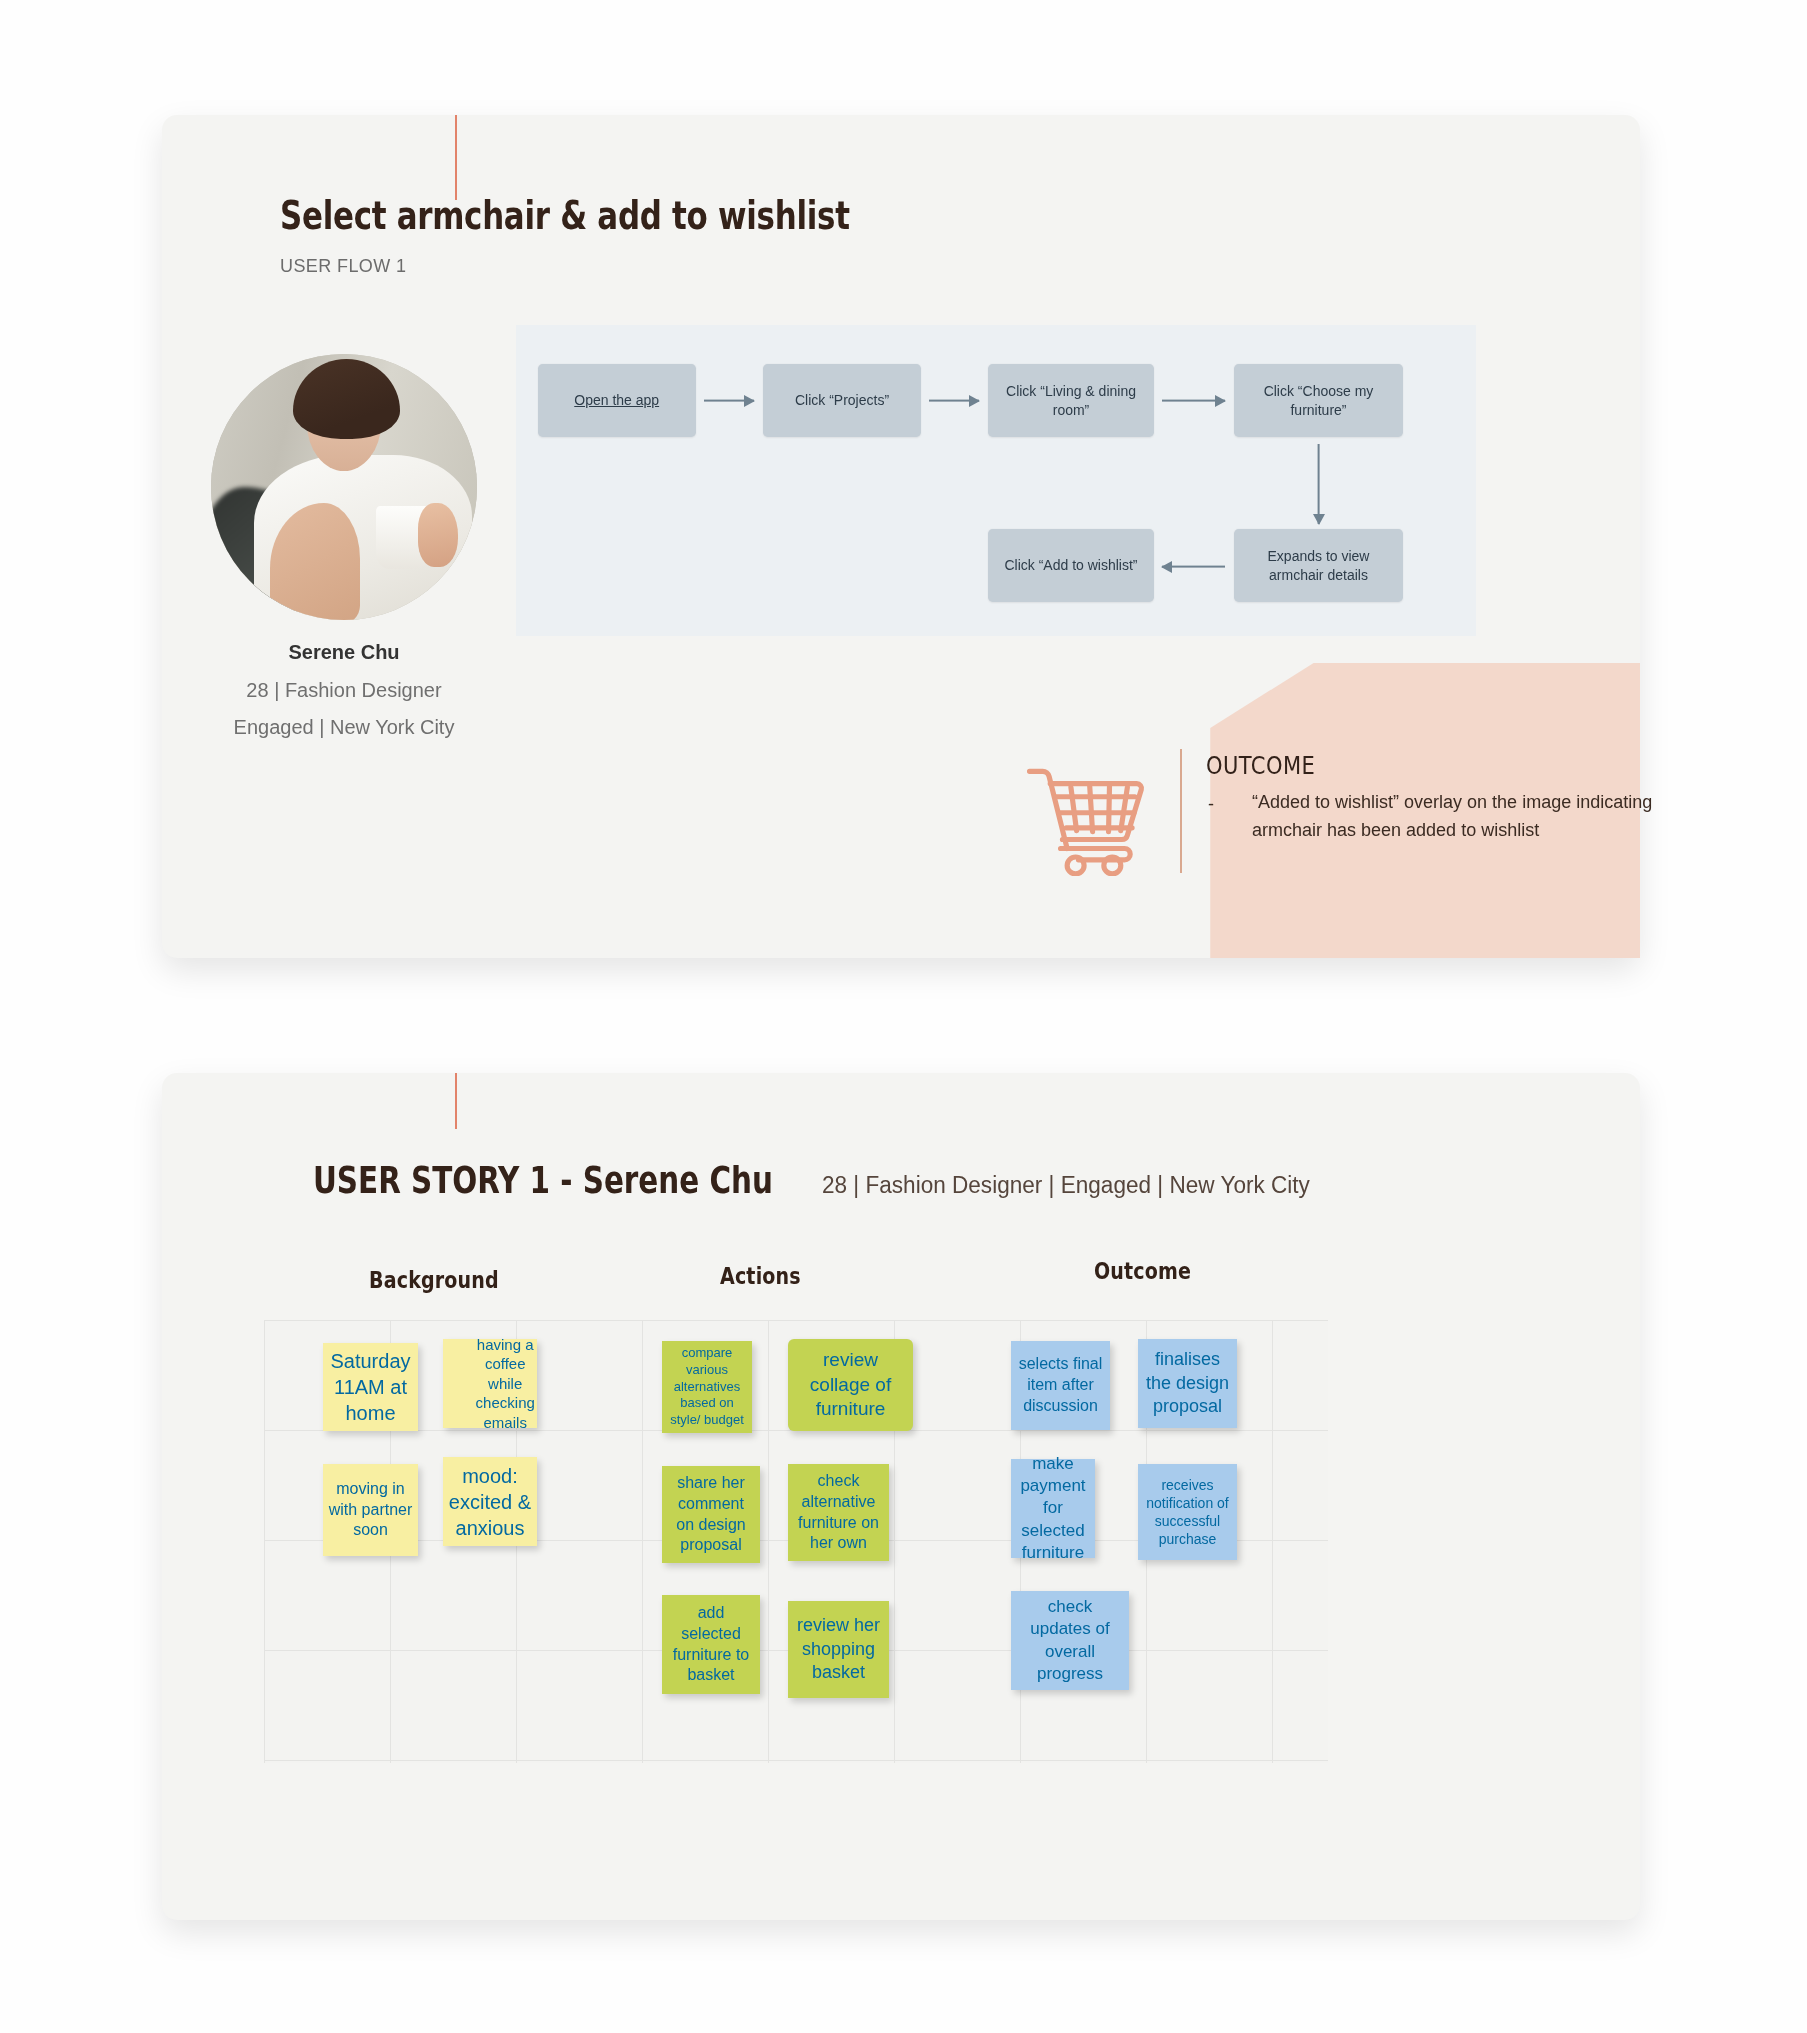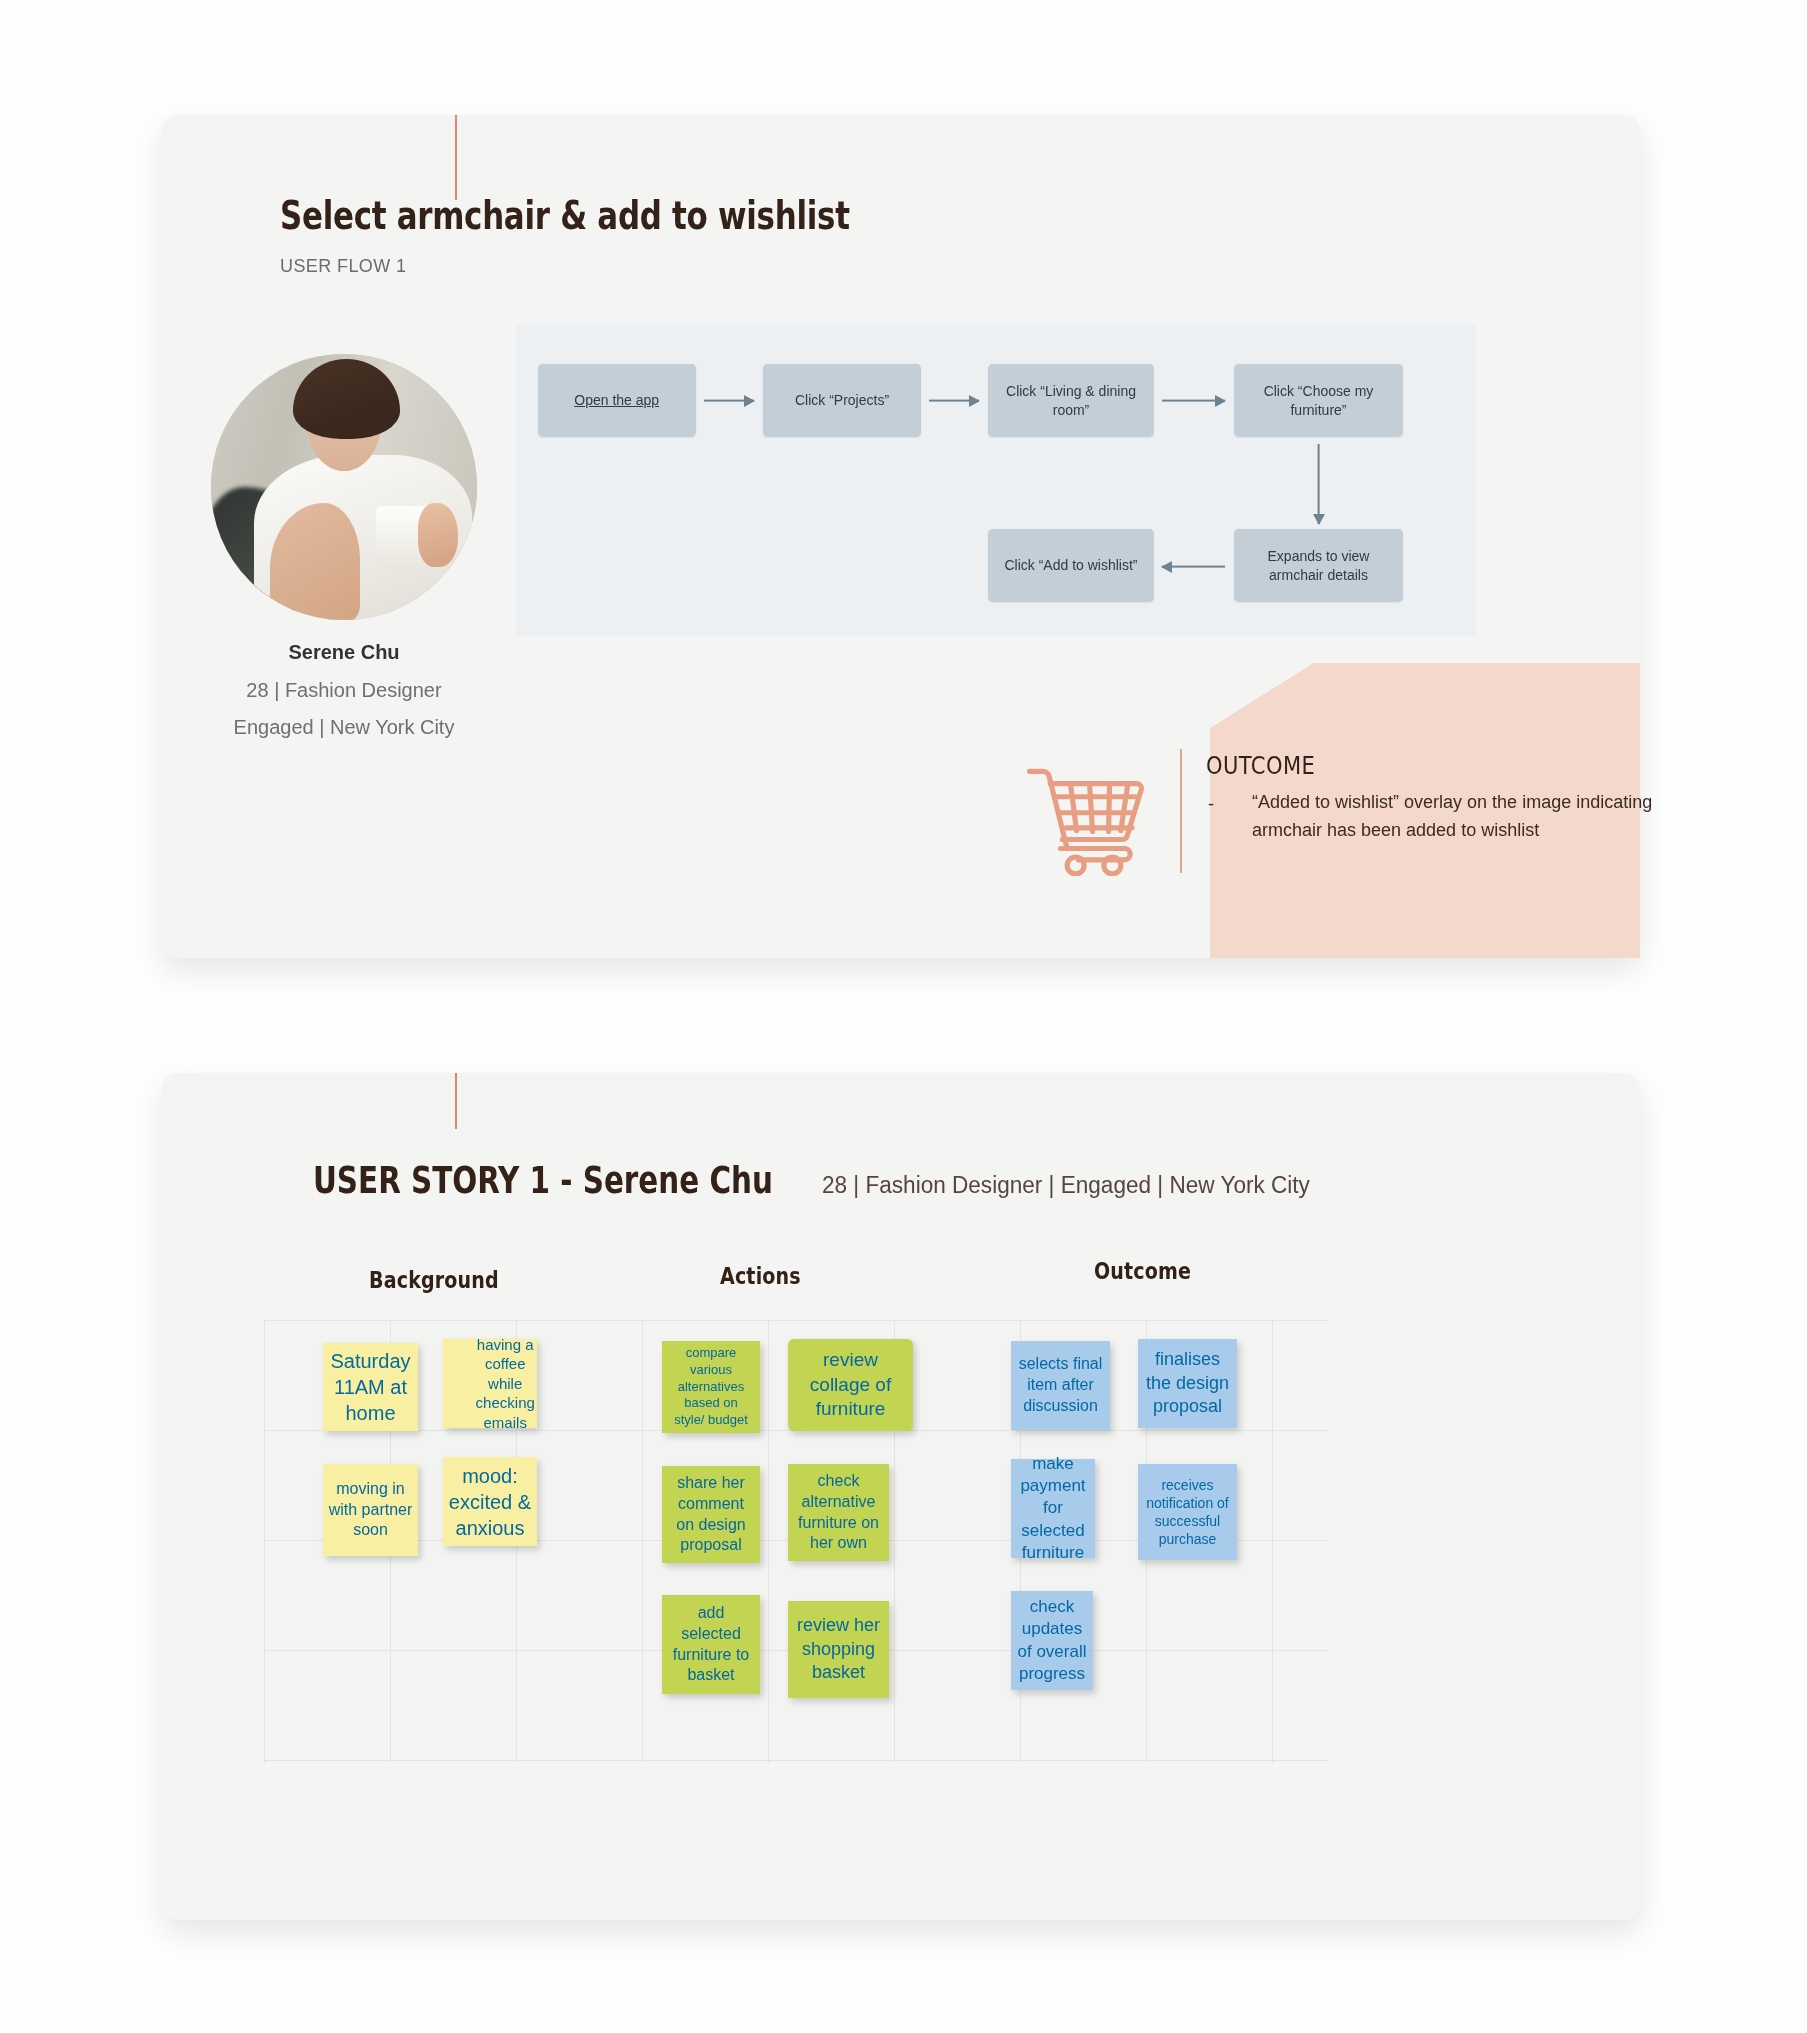--- a/index.html
+++ b/index.html
@@ -315,29 +315,29 @@
     <div id="story-meta">28  |  Fashion Designer  |  Engaged  |  New York City</div>
   </div>
 
   <div class="col-header" id="hdr-background">Background</div>
   <div class="col-header" id="hdr-actions">Actions</div>
   <div class="col-header" id="hdr-outcome">Outcome</div>
 
   <div id="story-grid">
       <div class="note yellow" style="left: 59px; top: 22.6px; width: 95px; height: 88px; font-size: 20px;">Saturday 11AM at home</div>
       <div class="note yellow" style="left: 179px; top: 19px; width: 94px; height: 89px; font-size: 15px; padding-left: 36px;">having a coffee while checking emails</div>
-      <div class="note green" style="left: 398px; top: 21px; width: 98px; height: 92px; font-size: 13px;">compare various alternatives based on style/ budget</div>
+      <div class="note green" style="left: 398px; top: 21px; width: 90px; height: 92px; font-size: 13px;">compare various alternatives based on style/ budget</div>
       <div class="note green" style="left: 524px; top: 19px; width: 125px; height: 92px; font-size: 19px; border-radius: 6px;">review collage of furniture</div>
       <div class="note blue" style="left: 747px; top: 21px; width: 99px; height: 89px; font-size: 16px;">selects final item after discussion</div>
       <div class="note blue" style="left: 874px; top: 19px; width: 99px; height: 89px; font-size: 18px;">finalises the design proposal</div>
       <div class="note yellow" style="left: 59px; top: 144px; width: 95px; height: 92px; font-size: 16px;">moving in with partner soon</div>
       <div class="note yellow" style="left: 179px; top: 137px; width: 94px; height: 89px; font-size: 20px;">mood: excited &amp; anxious</div>
       <div class="note green" style="left: 398px; top: 146px; width: 98px; height: 97px; font-size: 16px;">share her comment on design proposal</div>
       <div class="note green" style="left: 524px; top: 144px; width: 101px; height: 97px; font-size: 16px;">check alternative furniture on her own</div>
       <div class="note blue" style="left: 747px; top: 139px; width: 84px; height: 99px; font-size: 17px;">make payment for selected furniture</div>
       <div class="note blue" style="left: 874px; top: 144px; width: 99px; height: 96px; font-size: 14px;">receives notification of successful purchase</div>
       <div class="note green" style="left: 398px; top: 275px; width: 98px; height: 99px; font-size: 16px;">add selected furniture to basket</div>
       <div class="note green" style="left: 524px; top: 281px; width: 101px; height: 97px; font-size: 18px;">review her shopping basket</div>
-      <div class="note blue" style="left: 747px; top: 271px; width: 82px; height: 99px; font-size: 17px;">check updates of overall progress</div>
+      <div class="note blue" style="left: 747px; top: 271px; width: 118px; height: 99px; font-size: 17px;">check updates of overall progress</div>
     </div>
 
 </div>
 
 
 </body></html>

